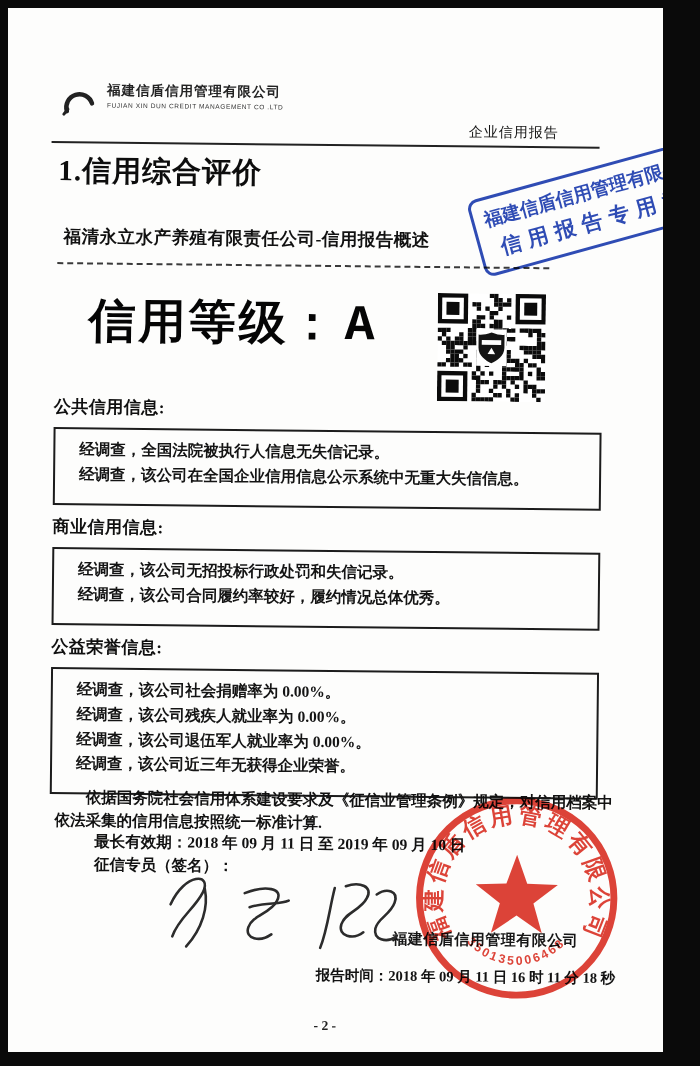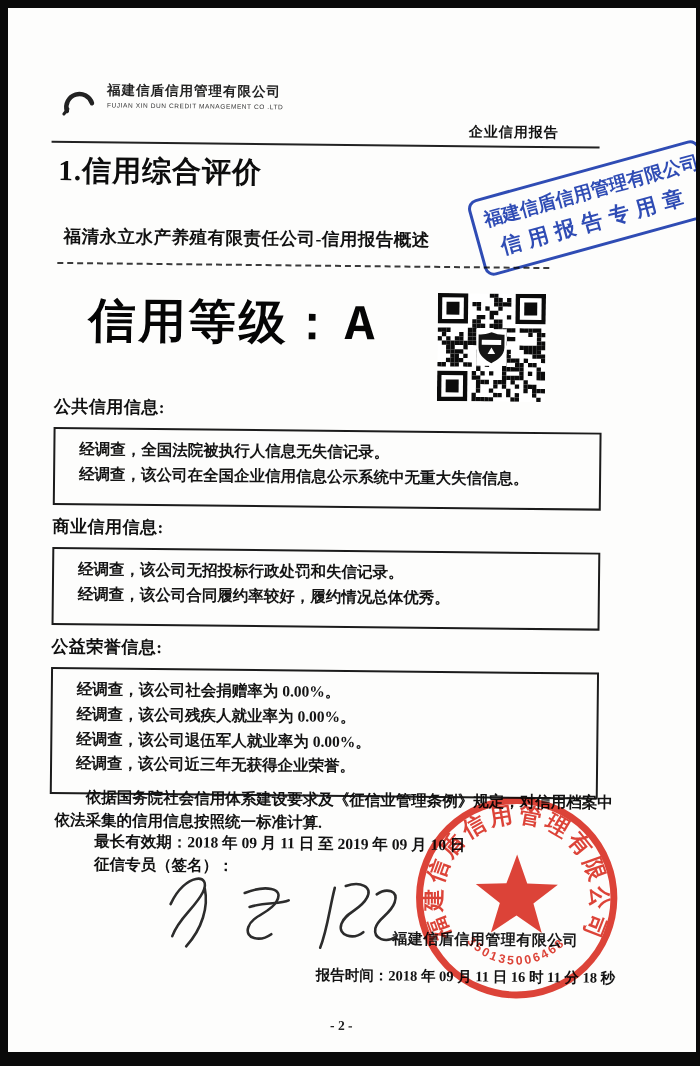--- a/index.html
+++ b/index.html
@@ -4,36 +4,36 @@
 <style>
   html,body{margin:0;padding:0;}
   body{
     width:700px;height:1066px;position:relative;overflow:hidden;
     background:#0a0a0a;
     font-family:"Liberation Serif","DejaVu Serif",serif;
     color:#1a1a1a;
   }
   .page{
     position:absolute;left:8px;top:8px;width:655px;height:1044px;
-    background:#fdfdfc;overflow:hidden;padding-left:33px;
+    background:#fdfdfc;overflow:hidden;
   }
   .content{
     position:absolute;inset:0;
     transform:rotate(0.6deg);transform-origin:50% 0;
   }
   
   .logo{position:absolute;left:52px;top:76px;display:flex;align-items:flex-start;gap:6px;}
   .logo svg{flex:0 0 auto;}
   .logo-cn{font-family:"Liberation Sans","DejaVu Sans",sans-serif;font-weight:bold;font-size:13.5px;letter-spacing:1px;color:#222;}
   .logo-en{font-size:6.5px;letter-spacing:.6px;color:#333;margin-top:2px;font-family:"Liberation Sans",sans-serif;}
   .header-rule{position:absolute;left:45px;top:136px;width:548px;border-top:2.5px solid #222;}
   .report-type{
     position:absolute;left:462px;top:114px;
     font-family:"Liberation Sans","DejaVu Sans",sans-serif;
-    font-weight:bold;font-size:14px;letter-spacing:1px;color:#111;
+    font-weight:normal;font-size:14px;letter-spacing:1px;color:#111;
   }
   
   .h1{
     position:absolute;left:52px;top:146px;
     font-family:"Liberation Serif",serif;font-weight:bold;
     font-size:29px;letter-spacing:1px;color:#0d0d0d;
   }
   
   .blue-stamp{
     position:absolute;left:466px;top:158px;width:214px;

